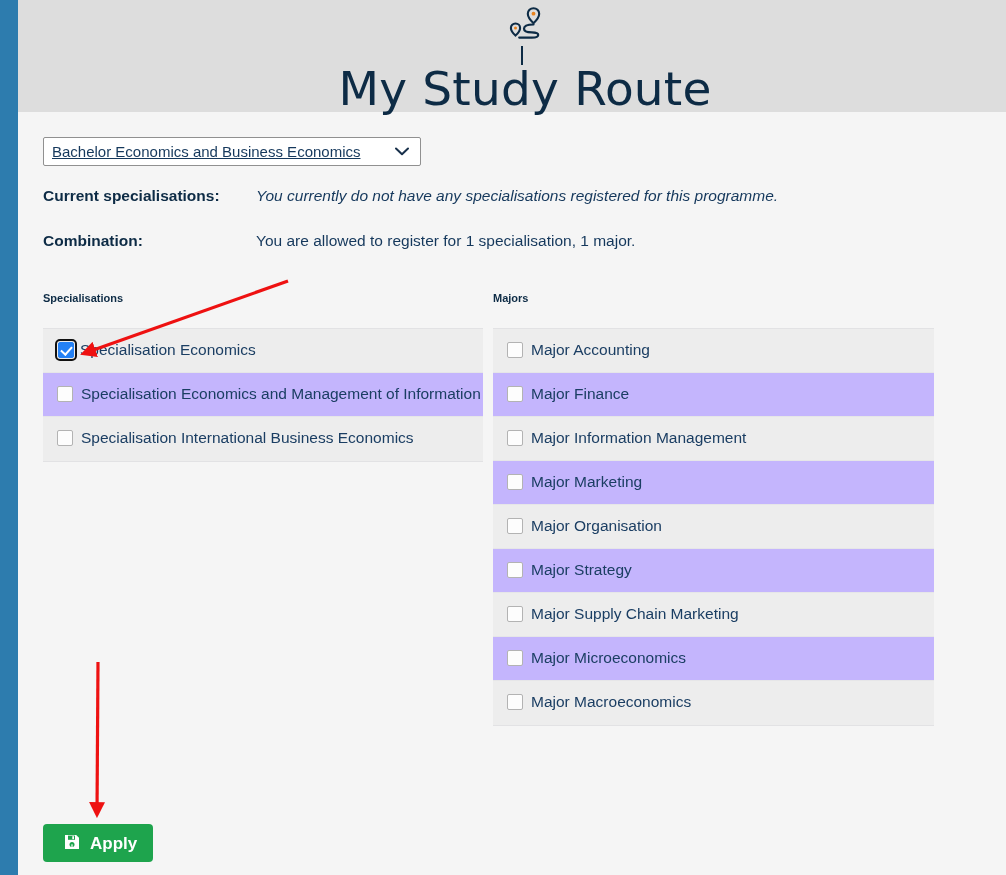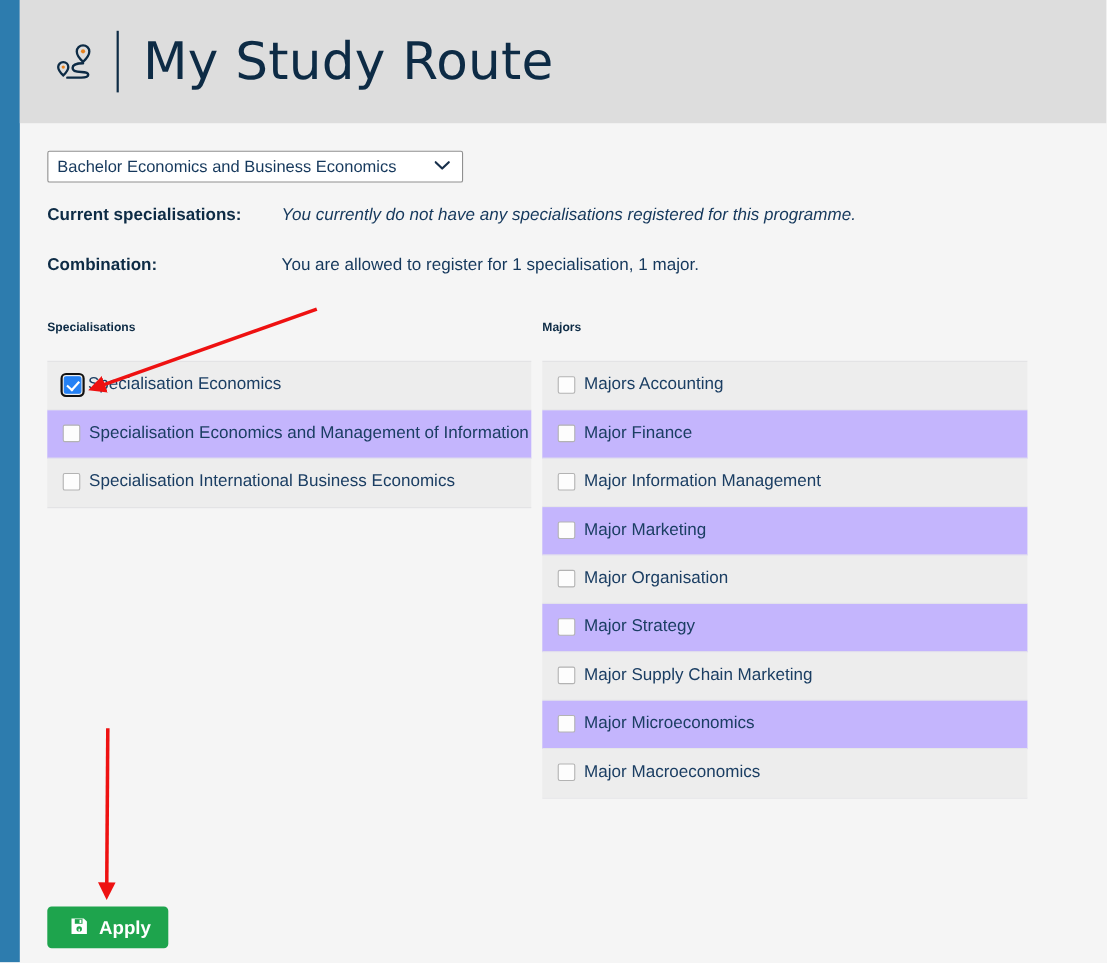--- a/index.html
+++ b/index.html
@@ -32,20 +32,21 @@
   
   .header-bar {
     position: absolute;
     left: 18px; top: 0;
     width: 988px;
     height: 112px;
     background: #dddddd;
     display: flex;
     align-items: center;
     padding-left: 26px;
+    flex-direction: column;
   }
   .header-icon {
     width: 46px;
     height: 46px;
     flex: 0 0 46px;
     display: flex;
     align-items: center;
     justify-content: center;
   }
   .header-divider {
@@ -94,20 +95,21 @@
     font-family: "Liberation Sans", sans-serif;
     font-size: 15px;
     color: #15385c;
     background: #ffffff;
     border: 1px solid #909090;
     border-radius: 2px;
     padding: 4px 8px;
     height: 29px;
     width: 378px;
     appearance: none;
+    text-decoration: underline;
     -webkit-appearance: none;
   }
   .select-wrap { position: relative; display: inline-block; }
   .select-chevron {
     position: absolute;
     right: 12px;
     top: 50%;
     transform: translateY(-50%);
     pointer-events: none;
   }
@@ -292,21 +294,21 @@
 
       </div>
     </div>
 
     <div class="col col-major">
       <div class="col-heading">Majors</div>
       <div class="option-list">
 
         <div class="option-row odd">
           <span class="cb"></span>
-          <span class="option-label">Majors Accounting</span>
+          <span class="option-label">Major Accounting</span>
         </div>
         <div class="option-row even">
           <span class="cb"></span>
           <span class="option-label">Major Finance</span>
         </div>
         <div class="option-row odd">
           <span class="cb"></span>
           <span class="option-label">Major Information Management</span>
         </div>
         <div class="option-row even">

